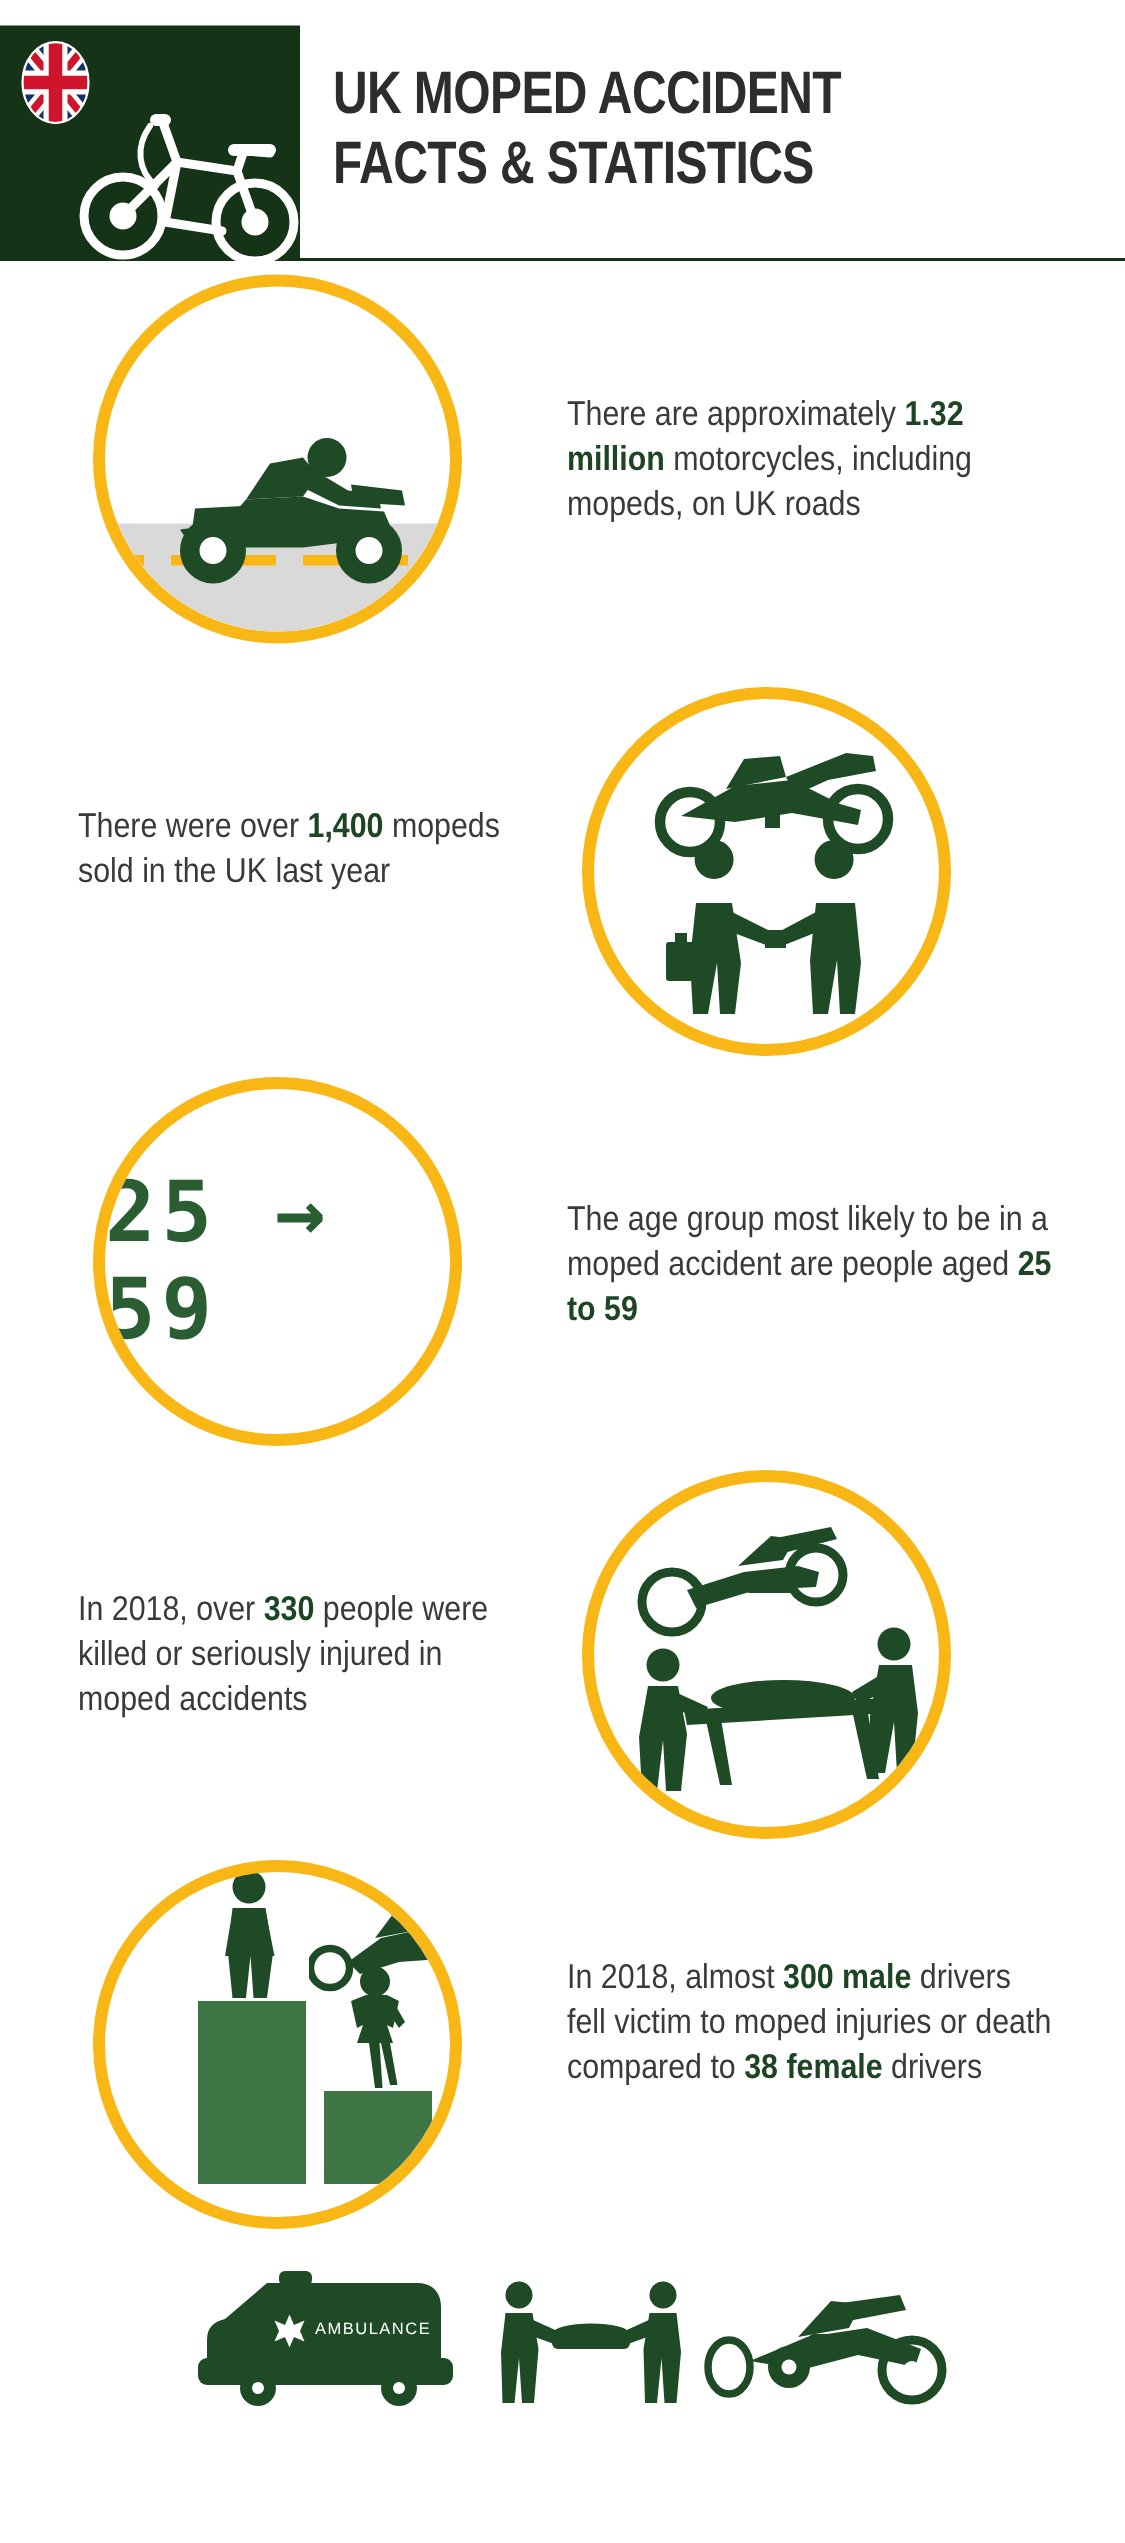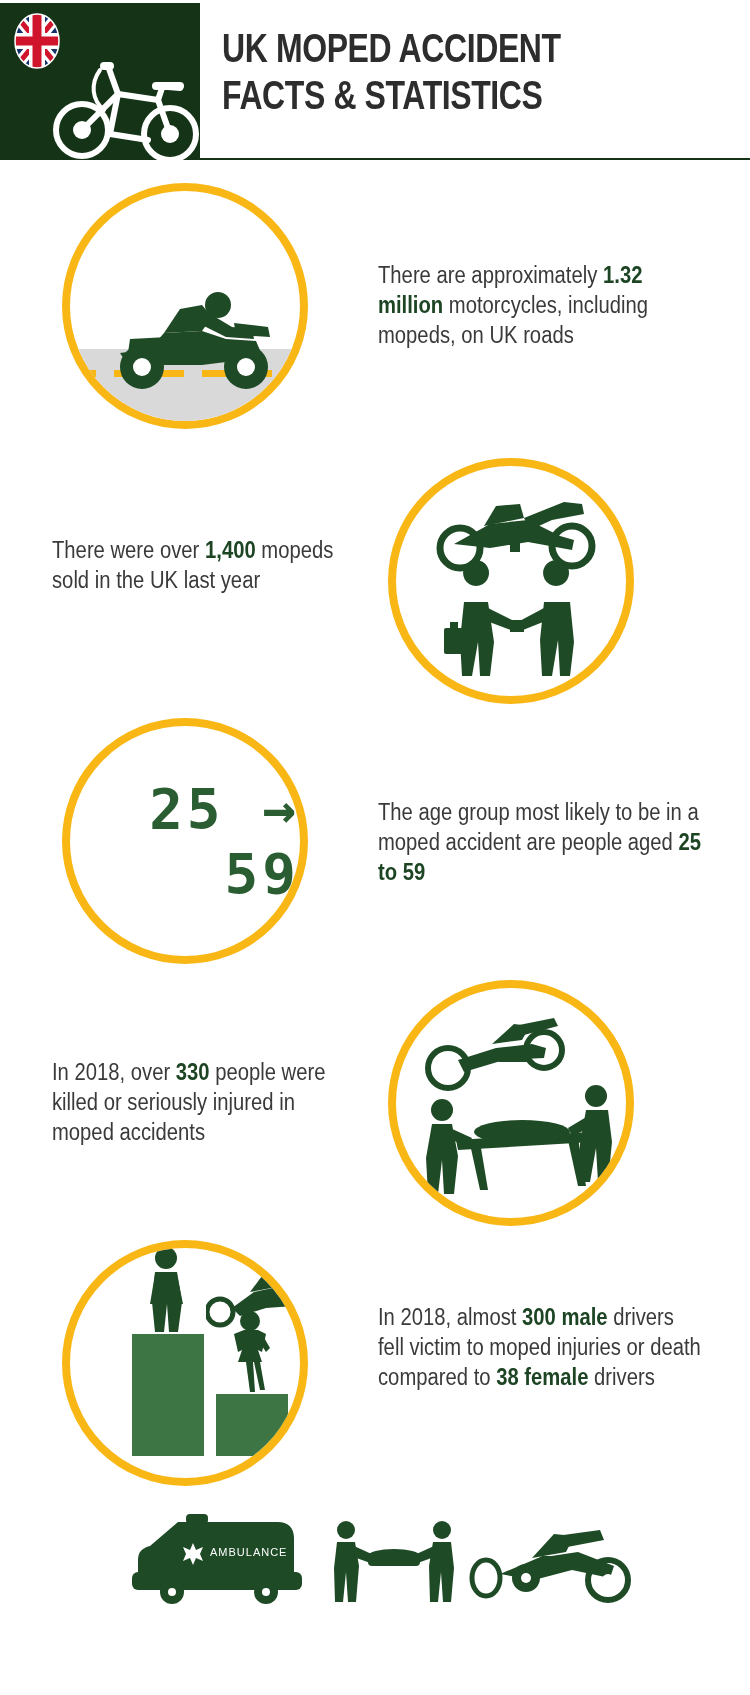--- a/index.html
+++ b/index.html
@@ -3,21 +3,21 @@
 <meta charset="utf-8">
 <title>UK Moped Accident Facts &amp; Statistics</title>
 <style>
   html,body{margin:0;padding:0;}
   body{
     width:750px;height:1695px;background:#ffffff;
     font-family:"Liberation Sans",sans-serif;
     overflow:hidden;position:relative;
   }
   
-  .header{position:absolute;left:0;top:3px;width:750px;height:194px;}
+  .header{position:absolute;left:0;top:17px;width:750px;height:194px;}
   .header-green{position:absolute;left:0;top:0;width:200px;height:157px;background:#153317;}
   .header-rule{position:absolute;left:200px;top:155px;width:550px;height:2px;background:#153317;}
   .flag{position:absolute;left:14px;top:10px;width:46px;height:56px;}
   .hdr-bike{position:absolute;left:48px;top:45px;width:160px;height:115px;}
   .header-title{
     position:absolute;left:222px;top:22px;width:520px;
     font-family:"Liberation Sans",sans-serif;
     font-weight:bold;font-size:40px;line-height:47px;
     letter-spacing:-0.5px;color:#2d2d2d;
     transform:scaleX(0.80);transform-origin:left top;
@@ -37,21 +37,21 @@
     font-size:23px;line-height:30px;color:#3a3a3a;
     transform:scaleX(0.88);transform-origin:left top;
     white-space:normal;
   }
   .fact-text b{color:#1d4524;font-weight:bold;}
 
   
   .seg-wrap{
     position:absolute;left:0;top:50%;width:100%;
     transform:translateY(-50%);
-    text-align:right;
+    text-align:left;
     font-family:"DejaVu Sans Mono",monospace;
     font-size:56px;font-weight:bold;color:#2a5e32;
     letter-spacing:4px;
   }
 
   
   .bar-tall{position:absolute;left:34px;bottom:0;width:72px;height:122px;background:#3d7644;}
   .bar-short{position:absolute;left:118px;bottom:0;width:72px;height:62px;background:#3d7644;}
 
   

